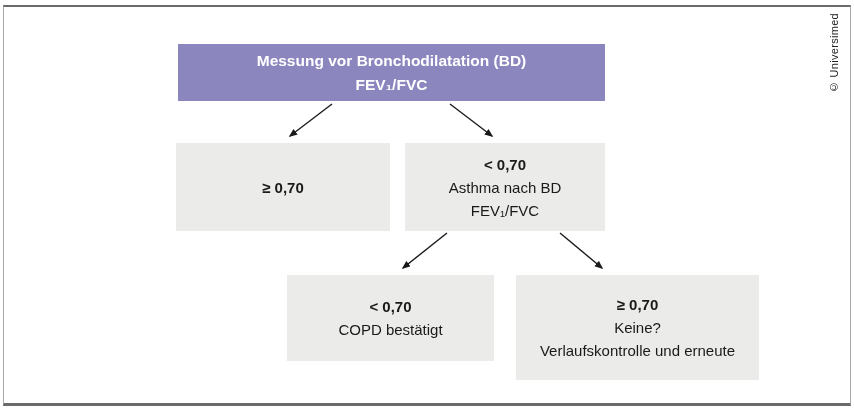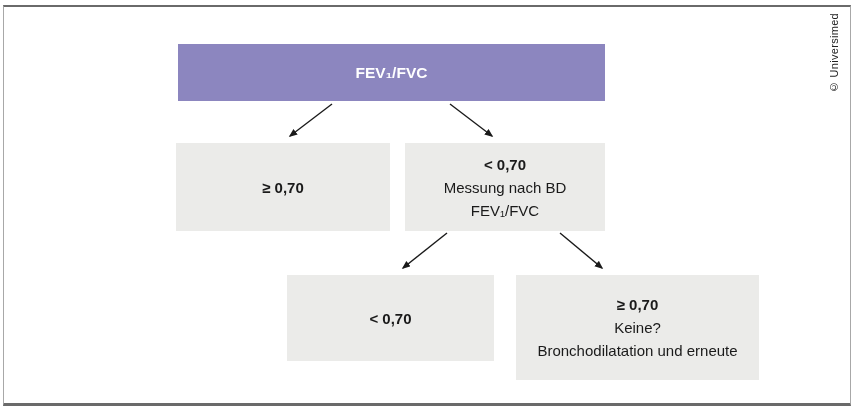--- a/index.html
+++ b/index.html
@@ -83,41 +83,43 @@
   }
 </style>
 </head>
 <body>
 
 <div class="figure">
 
   <div class="frame"></div>
 
   <div class="node root root-box">
+    <span>Messung vor Bronchodilatation (BD)</span>
     <span>FEV₁/FVC</span>
   </div>
 
   <div class="node leaf n-keine">
     <span class="threshold">≥ 0,70</span>
   </div>
 
   <div class="node leaf n-messung">
     <span class="threshold">&lt; 0,70</span>
-    <span>Messung nach BD</span>
+    <span>Asthma nach BD</span>
     <span>FEV₁/FVC</span>
   </div>
 
   <div class="node leaf n-copd">
     <span class="threshold">&lt; 0,70</span>
+    <span>COPD bestätigt</span>
   </div>
 
   <div class="node leaf n-asthma">
     <span class="threshold">≥ 0,70</span>
     <span>Keine?</span>
-    <span>Bronchodilatation und erneute</span>
+    <span>Verlaufskontrolle und erneute</span>
   </div>
 
   <svg class="arrows" viewBox="0 0 854 414" xmlns="http://www.w3.org/2000/svg">
     <defs>
       <marker id="ah" markerWidth="9" markerHeight="8" refX="7" refY="3.5" orient="auto" markerUnits="userSpaceOnUse">
         <path d="M0,0 L8.5,3.5 L0,7 Z" fill="#1a1a1a"></path>
       </marker>
     </defs>
     <line x1="332" y1="104" x2="290" y2="136" marker-end="url(#ah)"></line>
     <line x1="450" y1="104" x2="492" y2="136" marker-end="url(#ah)"></line>

